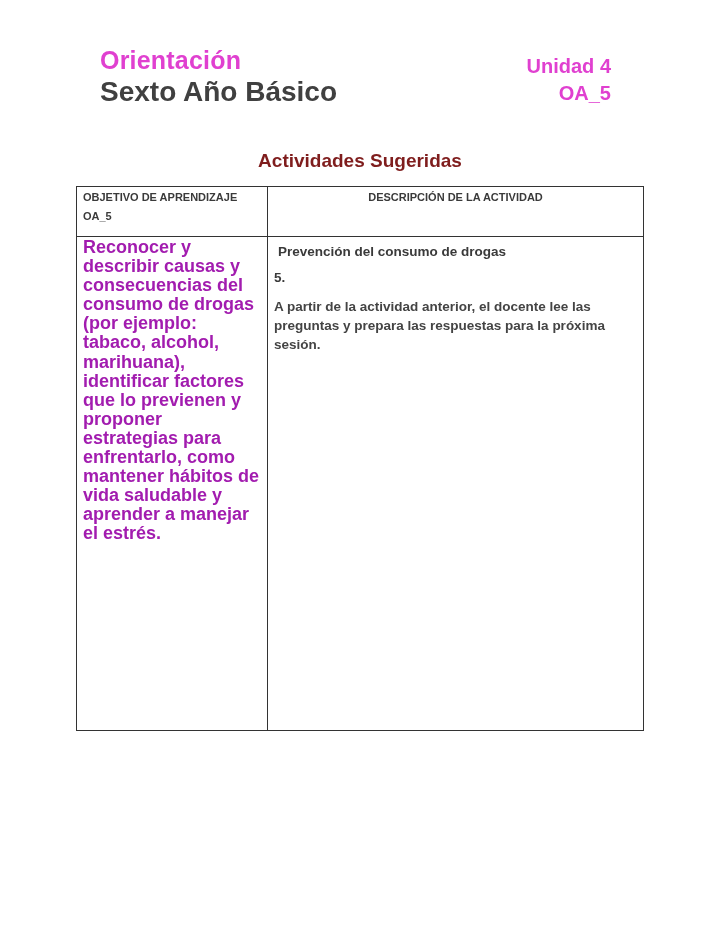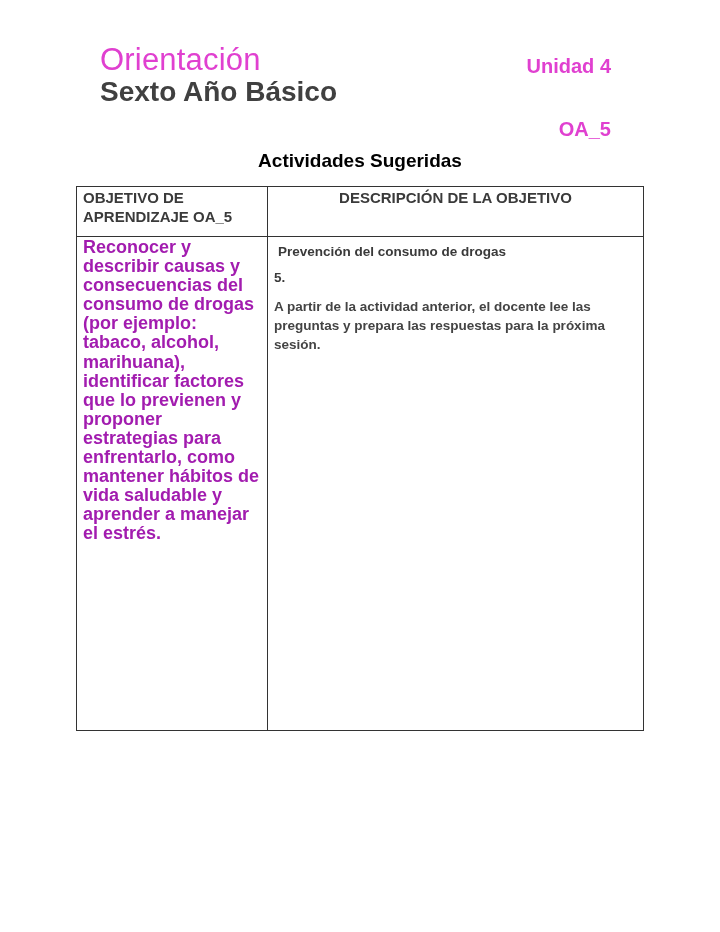--- a/index.html
+++ b/index.html
@@ -11,22 +11,22 @@
       width: 720px;
       height: 932px;
       position: relative;
       overflow: hidden;
       font-family: "Liberation Sans", sans-serif;
     }
     .subject-title {
       position: absolute;
       left: 100px;
       top: 42px;
-      font-size: 31px;
-      font-weight: normal;
+      font-size: 25px;
+      font-weight: bold;
       color: #e040d0;
       line-height: 36px;
       letter-spacing: 0.2px;
     }
     .grade-title {
       position: absolute;
       left: 100px;
       top: 80px;
       font-size: 28px;
       font-weight: bold;
@@ -45,50 +45,49 @@
     }
     .oa-label {
       position: absolute;
       right: 109px;
       top: 80px;
       font-size: 20px;
       font-weight: bold;
       color: #e040d0;
       text-align: right;
       line-height: 26px;
-      margin-top: 36px;
     }
     .section-title {
       position: absolute;
       left: 0;
       width: 720px;
       top: 149px;
       text-align: center;
       font-size: 19px;
       font-weight: bold;
-      color: #000000;
+      color: #7f1d1d;
       line-height: 24px;
     }
     .activity-table {
       position: absolute;
       left: 76px;
       top: 186px;
       width: 568px;
       height: 545px;
       border-collapse: collapse;
       table-layout: fixed;
     }
     .activity-table td, .activity-table th {
       border: 1px solid #333333;
       vertical-align: top;
       padding: 0;
     }
     .activity-table th {
       height: 49px;
-      font-size: 15px;
+      font-size: 11px;
       font-weight: bold;
       color: #3a3a3a;
       line-height: 19px;
     }
     .col-left { width: 191px; }
     .th-left {
       text-align: left;
     }
     .th-left .inner {
       padding: 1px 6px 0 6px;
@@ -147,21 +146,21 @@
   <colgroup>
     <col class="col-left">
     <col>
   </colgroup>
   <thead>
     <tr>
       <th class="th-left">
         <div class="inner">OBJETIVO DE APRENDIZAJE OA_5</div>
       </th>
       <th class="th-right">
-        <div class="inner">DESCRIPCIÓN DE LA OBJETIVO</div>
+        <div class="inner">DESCRIPCIÓN DE LA ACTIVIDAD</div>
       </th>
     </tr>
   </thead>
   <tbody>
     <tr>
       <td class="objective-cell">
         <div class="inner">Reconocer y describir causas y consecuencias del consumo de drogas (por ejemplo: tabaco, alcohol, marihuana), identificar factores que lo previenen y proponer estrategias para enfrentarlo, como mantener hábitos de vida saludable y aprender a manejar el estrés.</div>
       </td>
       <td class="desc-cell">
         <div class="inner">

